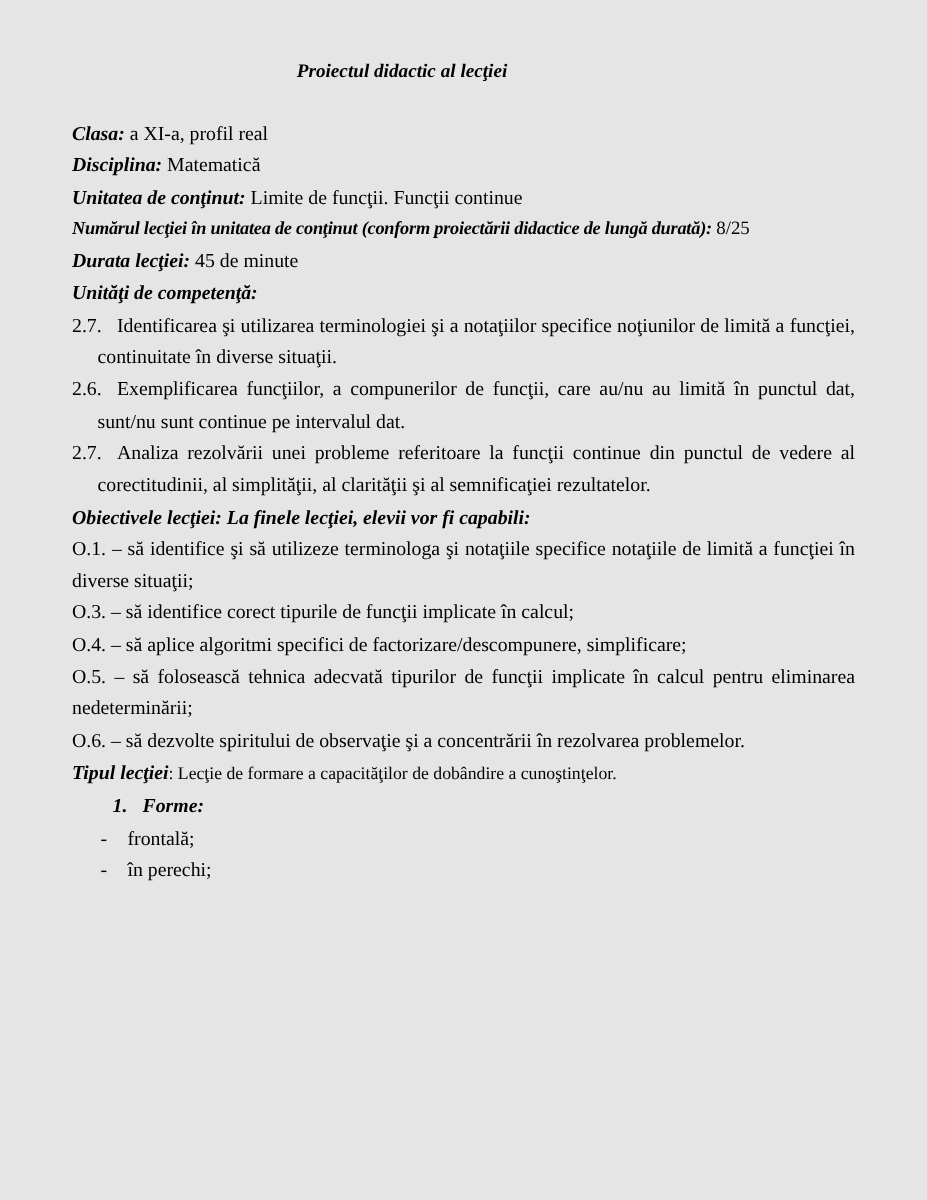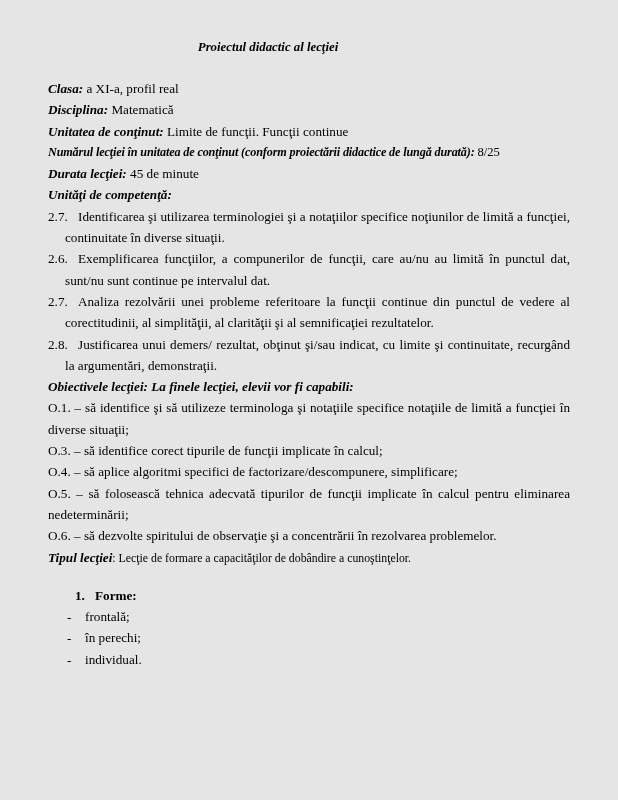--- a/index.html
+++ b/index.html
@@ -39,21 +39,21 @@
   }
   .cnum {
     display: inline-block;
     width: 30px;
     text-indent: 0;
   }
   .obj { text-align: justify; }
   .form-head {
     margin-left: 27px;
     font-weight: bold;
-    margin-top: 16px;
+    font-style: italic;
   }
   .fnum { display: inline-block; width: 20px; }
   .bullet { margin-left: 19px; }
   .dash { display: inline-block; width: 18px; }
 </style>
 </head>
 <body>
 
 <div class="page">
 
@@ -71,34 +71,32 @@
   <p class="line"><span class="lbl">Durata lecţiei:</span> <span class="val">45 de minute</span></p>
 
   <p class="line heading">Unităţi de competenţă:</p>
 
   <p class="line comp"><span class="cnum">2.7.</span><span>Identificarea şi utilizarea terminologiei şi a notaţiilor specifice noţiunilor de limită a funcţiei, continuitate în diverse situaţii.</span></p>
 
   <p class="line comp"><span class="cnum">2.6.</span><span>Exemplificarea funcţiilor, a compunerilor de funcţii, care au/nu au limită în punctul dat, sunt/nu sunt continue pe intervalul dat.</span></p>
 
   <p class="line comp"><span class="cnum">2.7.</span><span>Analiza rezolvării unei probleme referitoare la funcţii continue din punctul de vedere al corectitudinii, al simplităţii, al clarităţii şi al semnificaţiei rezultatelor.</span></p>
 
-  <p class="line comp"><span class="cnum">2.8.</span><span>Justificarea unui demers/ rezultat, obţinut şi/sau indicat, cu limite şi continuitate, recurgând la argumentări, demonstraţii.</span></p>
 
   <p class="line heading">Obiectivele lecţiei: La finele lecţiei, elevii vor fi capabili:</p>
 
   <p class="line obj">O.1. – să identifice şi să utilizeze terminologa şi notaţiile specifice notaţiile de limită a funcţiei în diverse situaţii;</p>
   <p class="line obj">O.3. – să identifice corect tipurile de funcţii implicate în calcul;</p>
   <p class="line obj">O.4. – să aplice algoritmi specifici de factorizare/descompunere, simplificare;</p>
   <p class="line obj">O.5. – să folosească tehnica adecvată tipurilor de funcţii implicate în calcul pentru eliminarea nedeterminării;</p>
   <p class="line obj">O.6. – să dezvolte spiritului de observaţie şi a concentrării în rezolvarea problemelor.</p>
 
   <p class="line"><span class="lbl">Tipul lecţiei</span><span class="val-small">: Lecţie de formare a capacităţilor de dobândire a cunoştinţelor.</span></p>
 
 
   <p class="line form-head"><span class="fnum">1.</span><span>Forme:</span></p>
 
   <p class="line bullet"><span class="dash">-</span><span>frontală;</span></p>
 
   <p class="line bullet"><span class="dash">-</span><span>în perechi;</span></p>
 
-  <p class="line bullet"><span class="dash">-</span><span>individual.</span></p>
 
 </div>
 
 </body></html>

